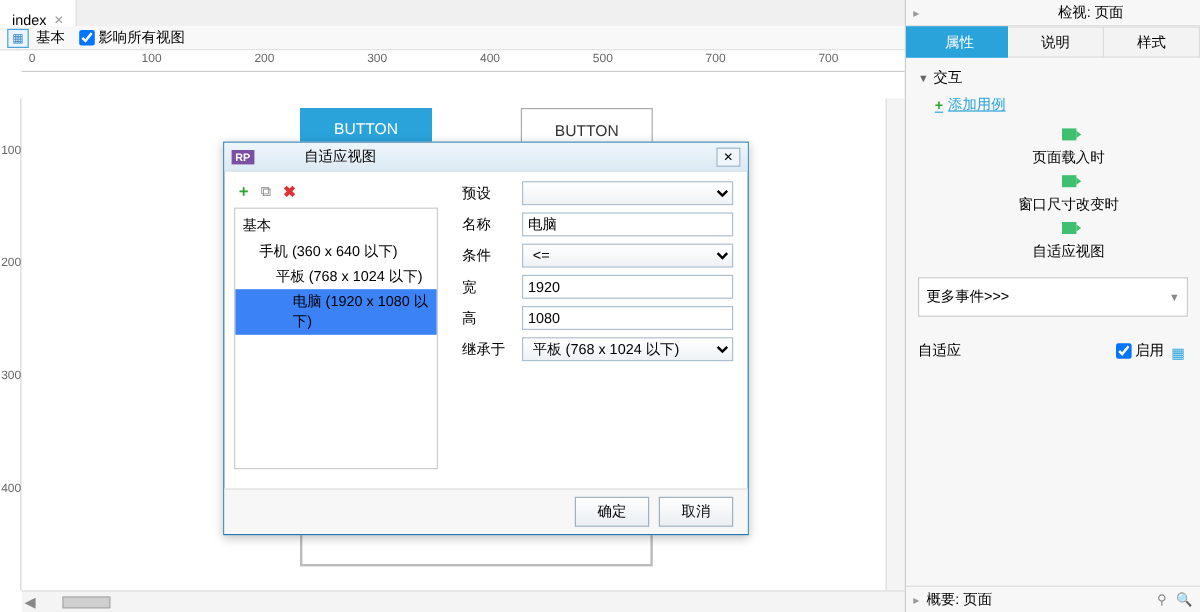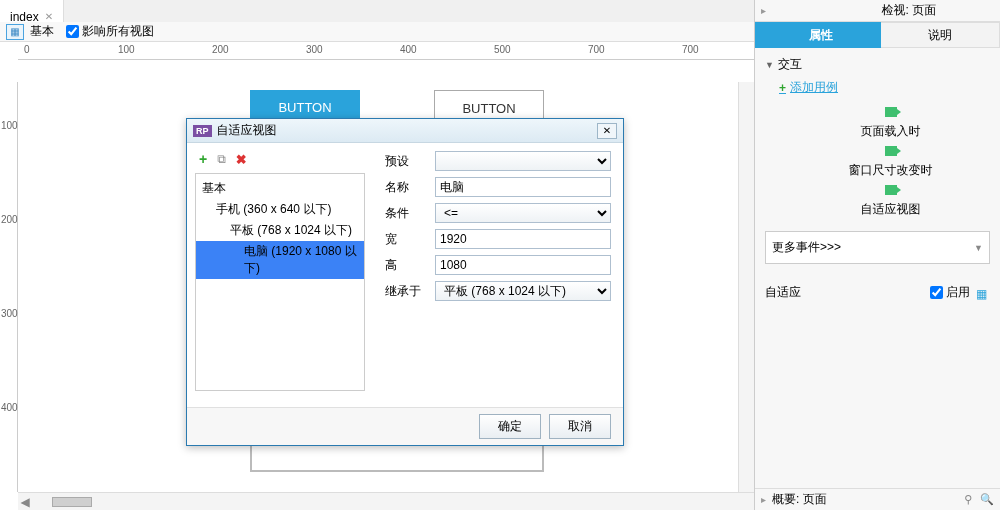--- a/index.html
+++ b/index.html
@@ -27,21 +27,21 @@
 .btn-white { position: absolute; background: #fff; border: 1px solid #aaa; color: #333; text-align: center; padding: 10px 0; width: 110px; font-size: 13px; }
 .envelope { position: absolute; border: 2px solid #bbb; background: #fff; }
 .envelope::before { content:""; position:absolute; top:0; left:0; right:0; height:60%; border-bottom: 2px solid #bbb; clip-path: polygon(0 0, 50% 100%, 100% 0); border-left:2px solid #bbb; border-right:2px solid #bbb; }
 
 .hscroll { position: absolute; bottom: 0; left: 18px; right: 0; height: 18px; background: #f4f4f4; border-top: 1px solid #ddd; display:flex; align-items:center; }
 .hscroll .thumb { width: 40px; height: 10px; background: #cfcfcf; border: 1px solid #aaa; margin-left: 20px; }
 .vscroll { position: absolute; top: 60px; right: 0; bottom: 18px; width: 16px; background: #f4f4f4; border-left:1px solid #ddd; }
 
 
 .dialog { position: absolute; top: 96px; left: 186px; width: 438px; height: 328px; background: #fff; border: 1px solid #2a7ab0; box-shadow: 0 2px 8px rgba(0,0,0,0.25); z-index: 10; }
-.dlg-title { height: 24px; background: linear-gradient(#eef6fb,#dceaf3); display: flex; align-items: center; padding: 0 6px; border-bottom: 1px solid #c7d7e2; font-size: 12px; }
+.dlg-title { height: 24px; background: linear-gradient(#eef6fb,#dceaf3); display: flex; align-items: center; padding: 0 6px; border-bottom: 1px solid #c7d7e2; font-size: 12px; gap: 37px; }
 .dlg-title .irp { background: #7b4fa3; color: #fff; font-size: 9px; padding: 1px 3px; margin-right: 5px; font-weight: bold; }
 .dlg-close { margin-left: auto; border: 1px solid #9db6c8; width: 20px; height: 16px; display: flex; align-items: center; justify-content: center; background: #f0f6fa; font-size: 10px; }
 .dlg-body { display: flex; height: 264px; }
 .dlg-left { width: 186px; padding: 8px; }
 .dlg-toolbar { display: flex; gap: 10px; margin-bottom: 6px; padding-left: 4px; align-items:center; }
 .dlg-toolbar .plus { color: #2fa52f; font-weight: bold; font-size: 14px; }
 .dlg-toolbar .copy { color: #888; font-size: 12px; }
 .dlg-toolbar .del { color: #d33; font-weight: bold; font-size: 13px; }
 .tree { border: 1px solid #ccc; height: 218px; font-size: 12px; padding: 4px 0; overflow:auto; }
 .tree .node { padding: 2px 6px; }
@@ -56,21 +56,21 @@
 .form-row select { background: linear-gradient(#fff,#eef2f5); }
 .dlg-buttons { height: 38px; border-top: 1px solid #e0e0e0; display: flex; justify-content: flex-end; align-items: center; gap: 8px; padding: 0 12px; background: #f7f7f7; }
 .dlg-btn { border: 1px solid #9fb2c1; background: linear-gradient(#fff,#e9eef2); padding: 3px 18px; font-size: 12px; }
 
 
 .rpanel { position: absolute; top: 0; right: 0; width: 246px; bottom: 0; background: #f7f7f7; border-left: 1px solid #ccc; display:flex; flex-direction:column; }
 .rpanel-head { height: 22px; display: flex; align-items: center; border-bottom: 1px solid #ddd; padding: 0 6px; font-size: 12px; }
 .rpanel-head .collapse { color: #999; margin-right: auto; font-size: 10px; }
 .rpanel-tabs { display: flex; height: 26px; }
 .rpanel-tabs .rtab { flex: 1; display: flex; align-items: center; justify-content: center; font-size: 12px; border: 1px solid #ddd; border-left: none; background: #f3f3f3; }
-.rpanel-tabs .rtab:first-child { border-left: 7px solid #0f172a; font-weight: bold; }
+.rpanel-tabs .rtab:first-child { border-left: 5px solid #0f172a; }
 .rpanel-tabs .rtab.active { background: #2aa3db; color: #fff; border-color: #2aa3db; }
 .rpanel-body { padding: 8px 10px; font-size: 12px; flex:1; }
 .section-head { display: flex; align-items: center; gap: 4px; margin-bottom: 6px; }
 .arrow-down { font-size: 9px; color: #666; }
 .add-case { color: #2aa3db; text-decoration: underline; margin: 4px 0 8px 14px; display: flex; align-items: center; gap: 4px; }
 .add-case .plus { color: #2fa52f; font-weight: bold; text-decoration: none; }
 .event-item { margin-left: 26px; padding: 3px 0; display: flex; align-items: center; gap: 6px; flex-direction: column; }
 .event-icon { width: 12px; height: 10px; background: #3fbf6f; position: relative; }
 .event-icon::after { content:""; position:absolute; right:-4px; top:2px; border-left:4px solid #3fbf6f; border-top:3px solid transparent; border-bottom:3px solid transparent; }
 .more-events { border: 1px solid #ccc; background: #fff; padding: 7px 6px; margin-top: 10px; display: flex; justify-content: space-between; align-items: center; }
@@ -195,20 +195,21 @@
 </div>
 
 <div class="rpanel">
   <div class="rpanel-head">
     <span class="collapse">▸</span>
     <span style="margin:0 auto">检视: 页面</span>
   </div>
   <div class="rpanel-tabs">
     <div class="rtab active">属性</div>
     <div class="rtab">说明</div>
+    <div class="rtab">样式</div>
   </div>
   <div class="rpanel-body">
     <div class="section-head">
       <span class="arrow-down">▼</span>
       <span>交互</span>
     </div>
     <div class="add-case">
       <span class="plus">+</span>
       <span>添加用例</span>
     </div>

